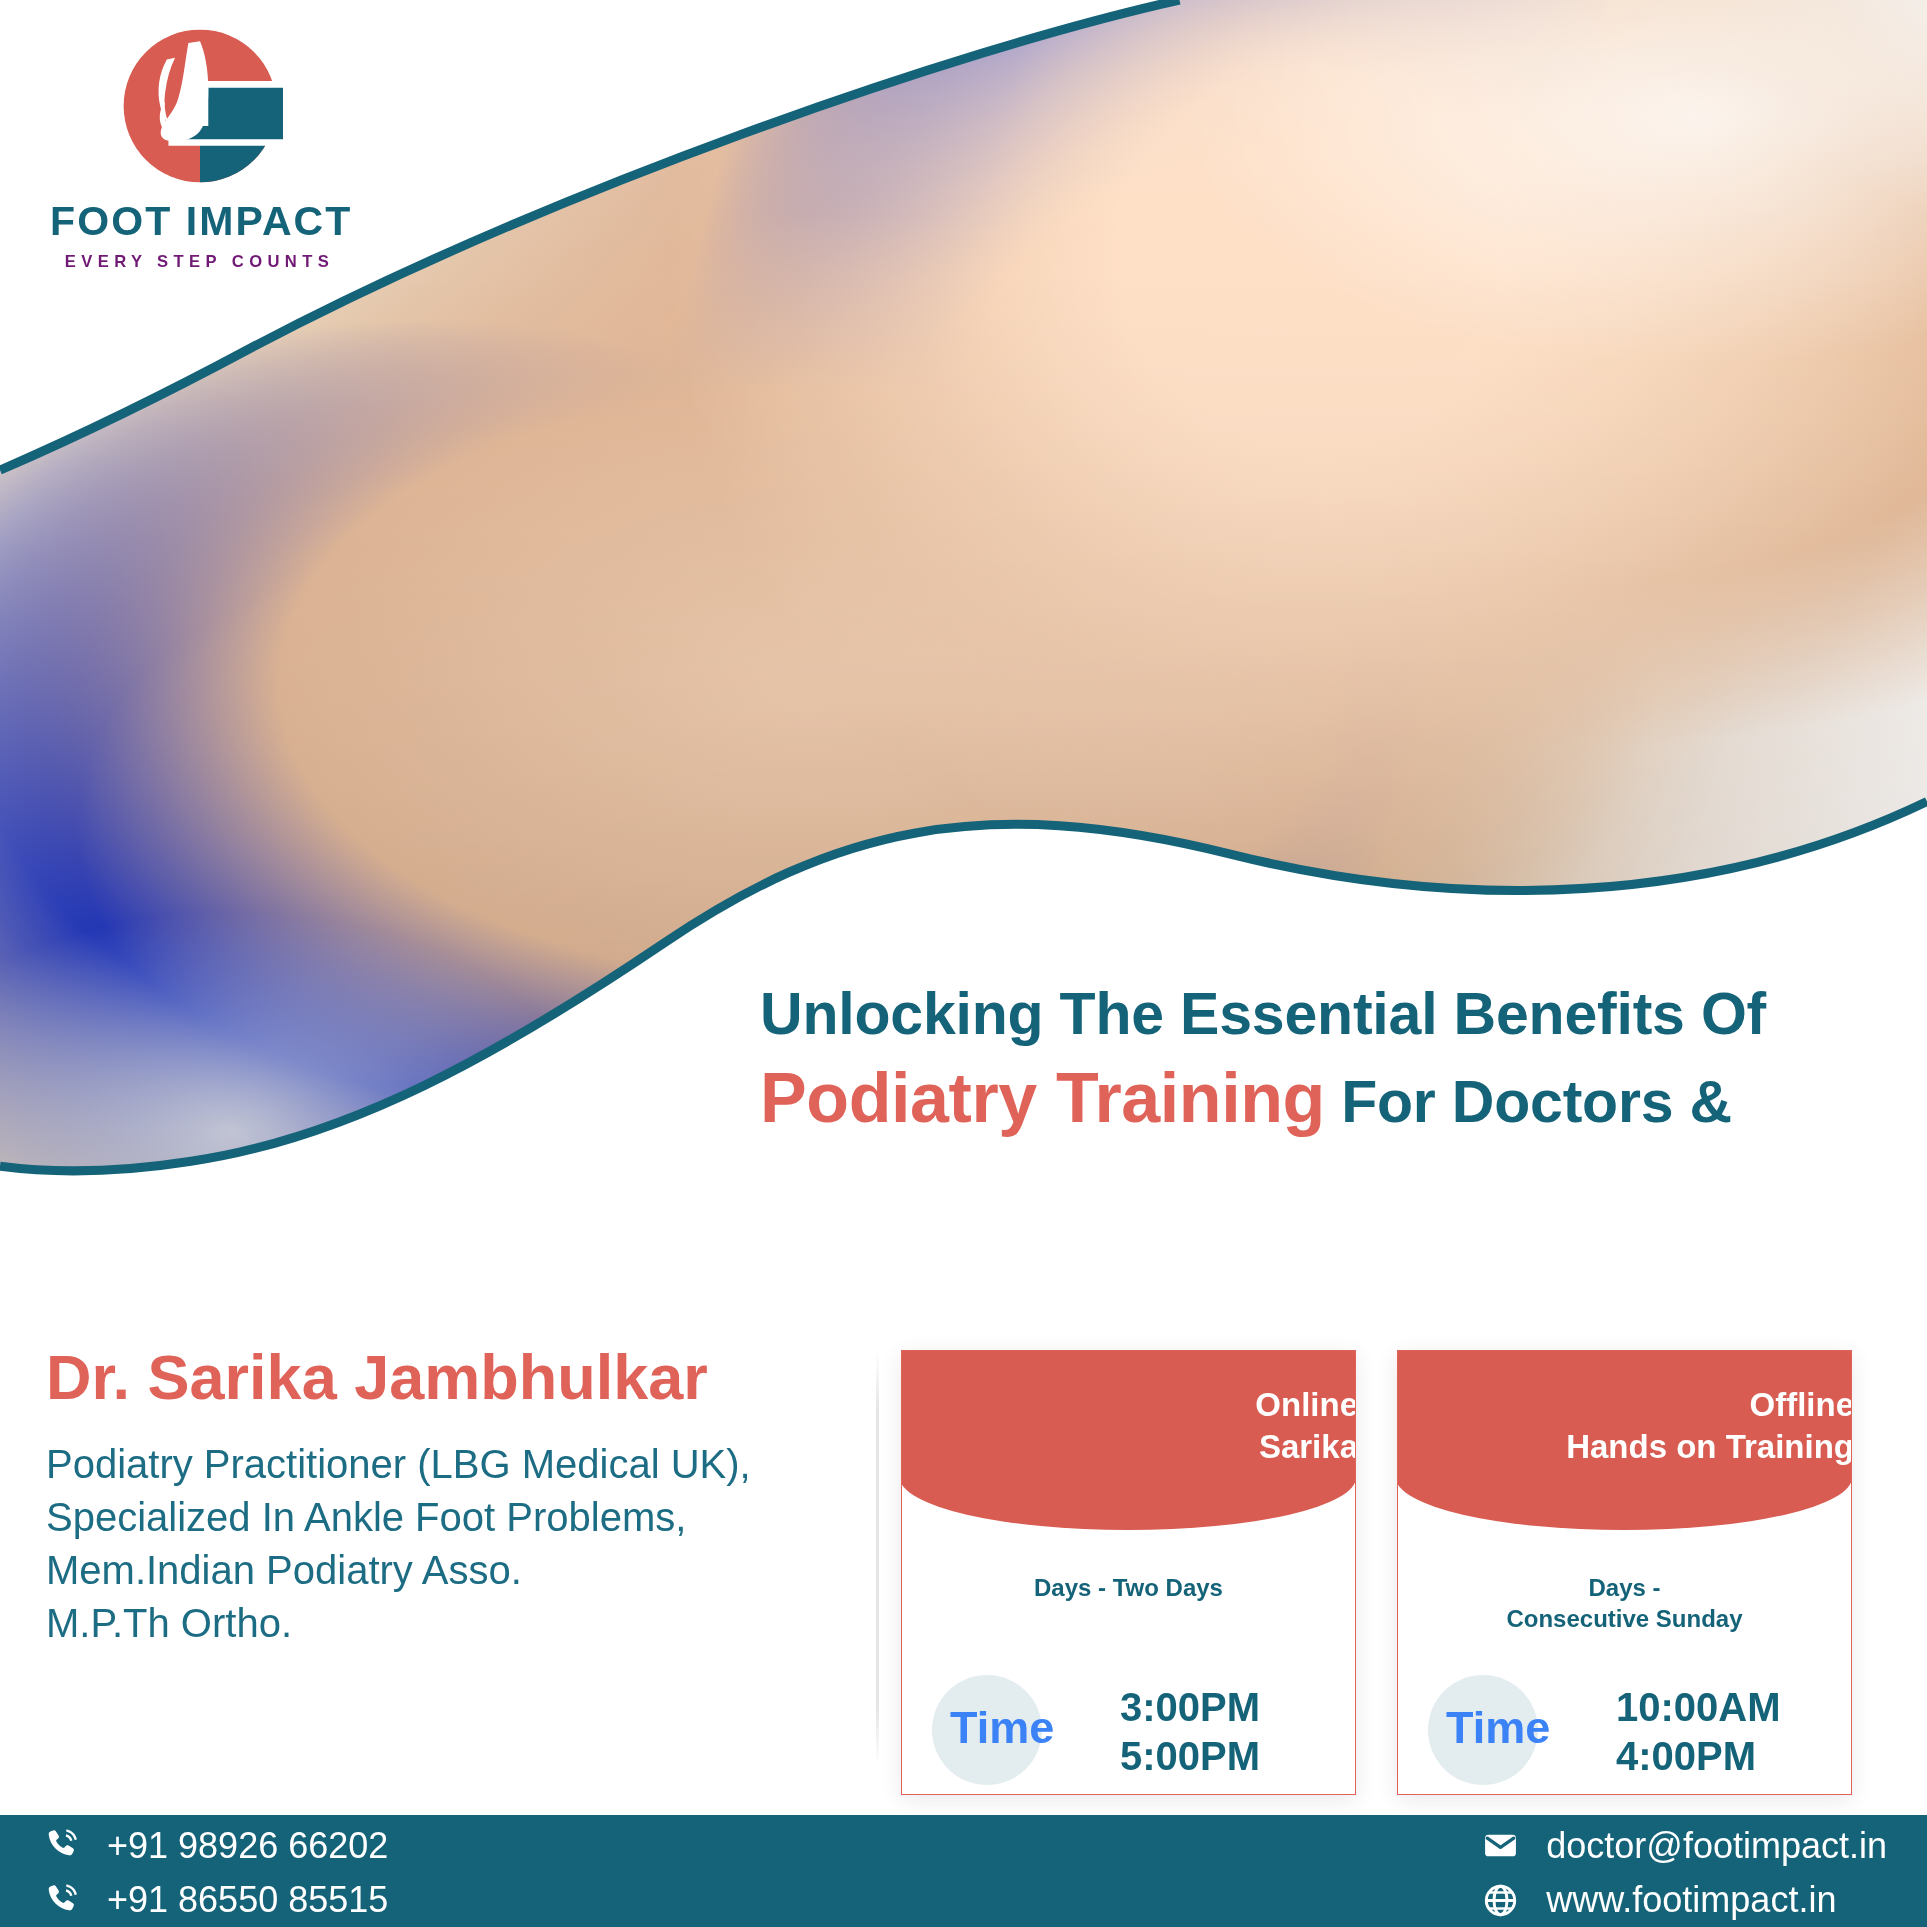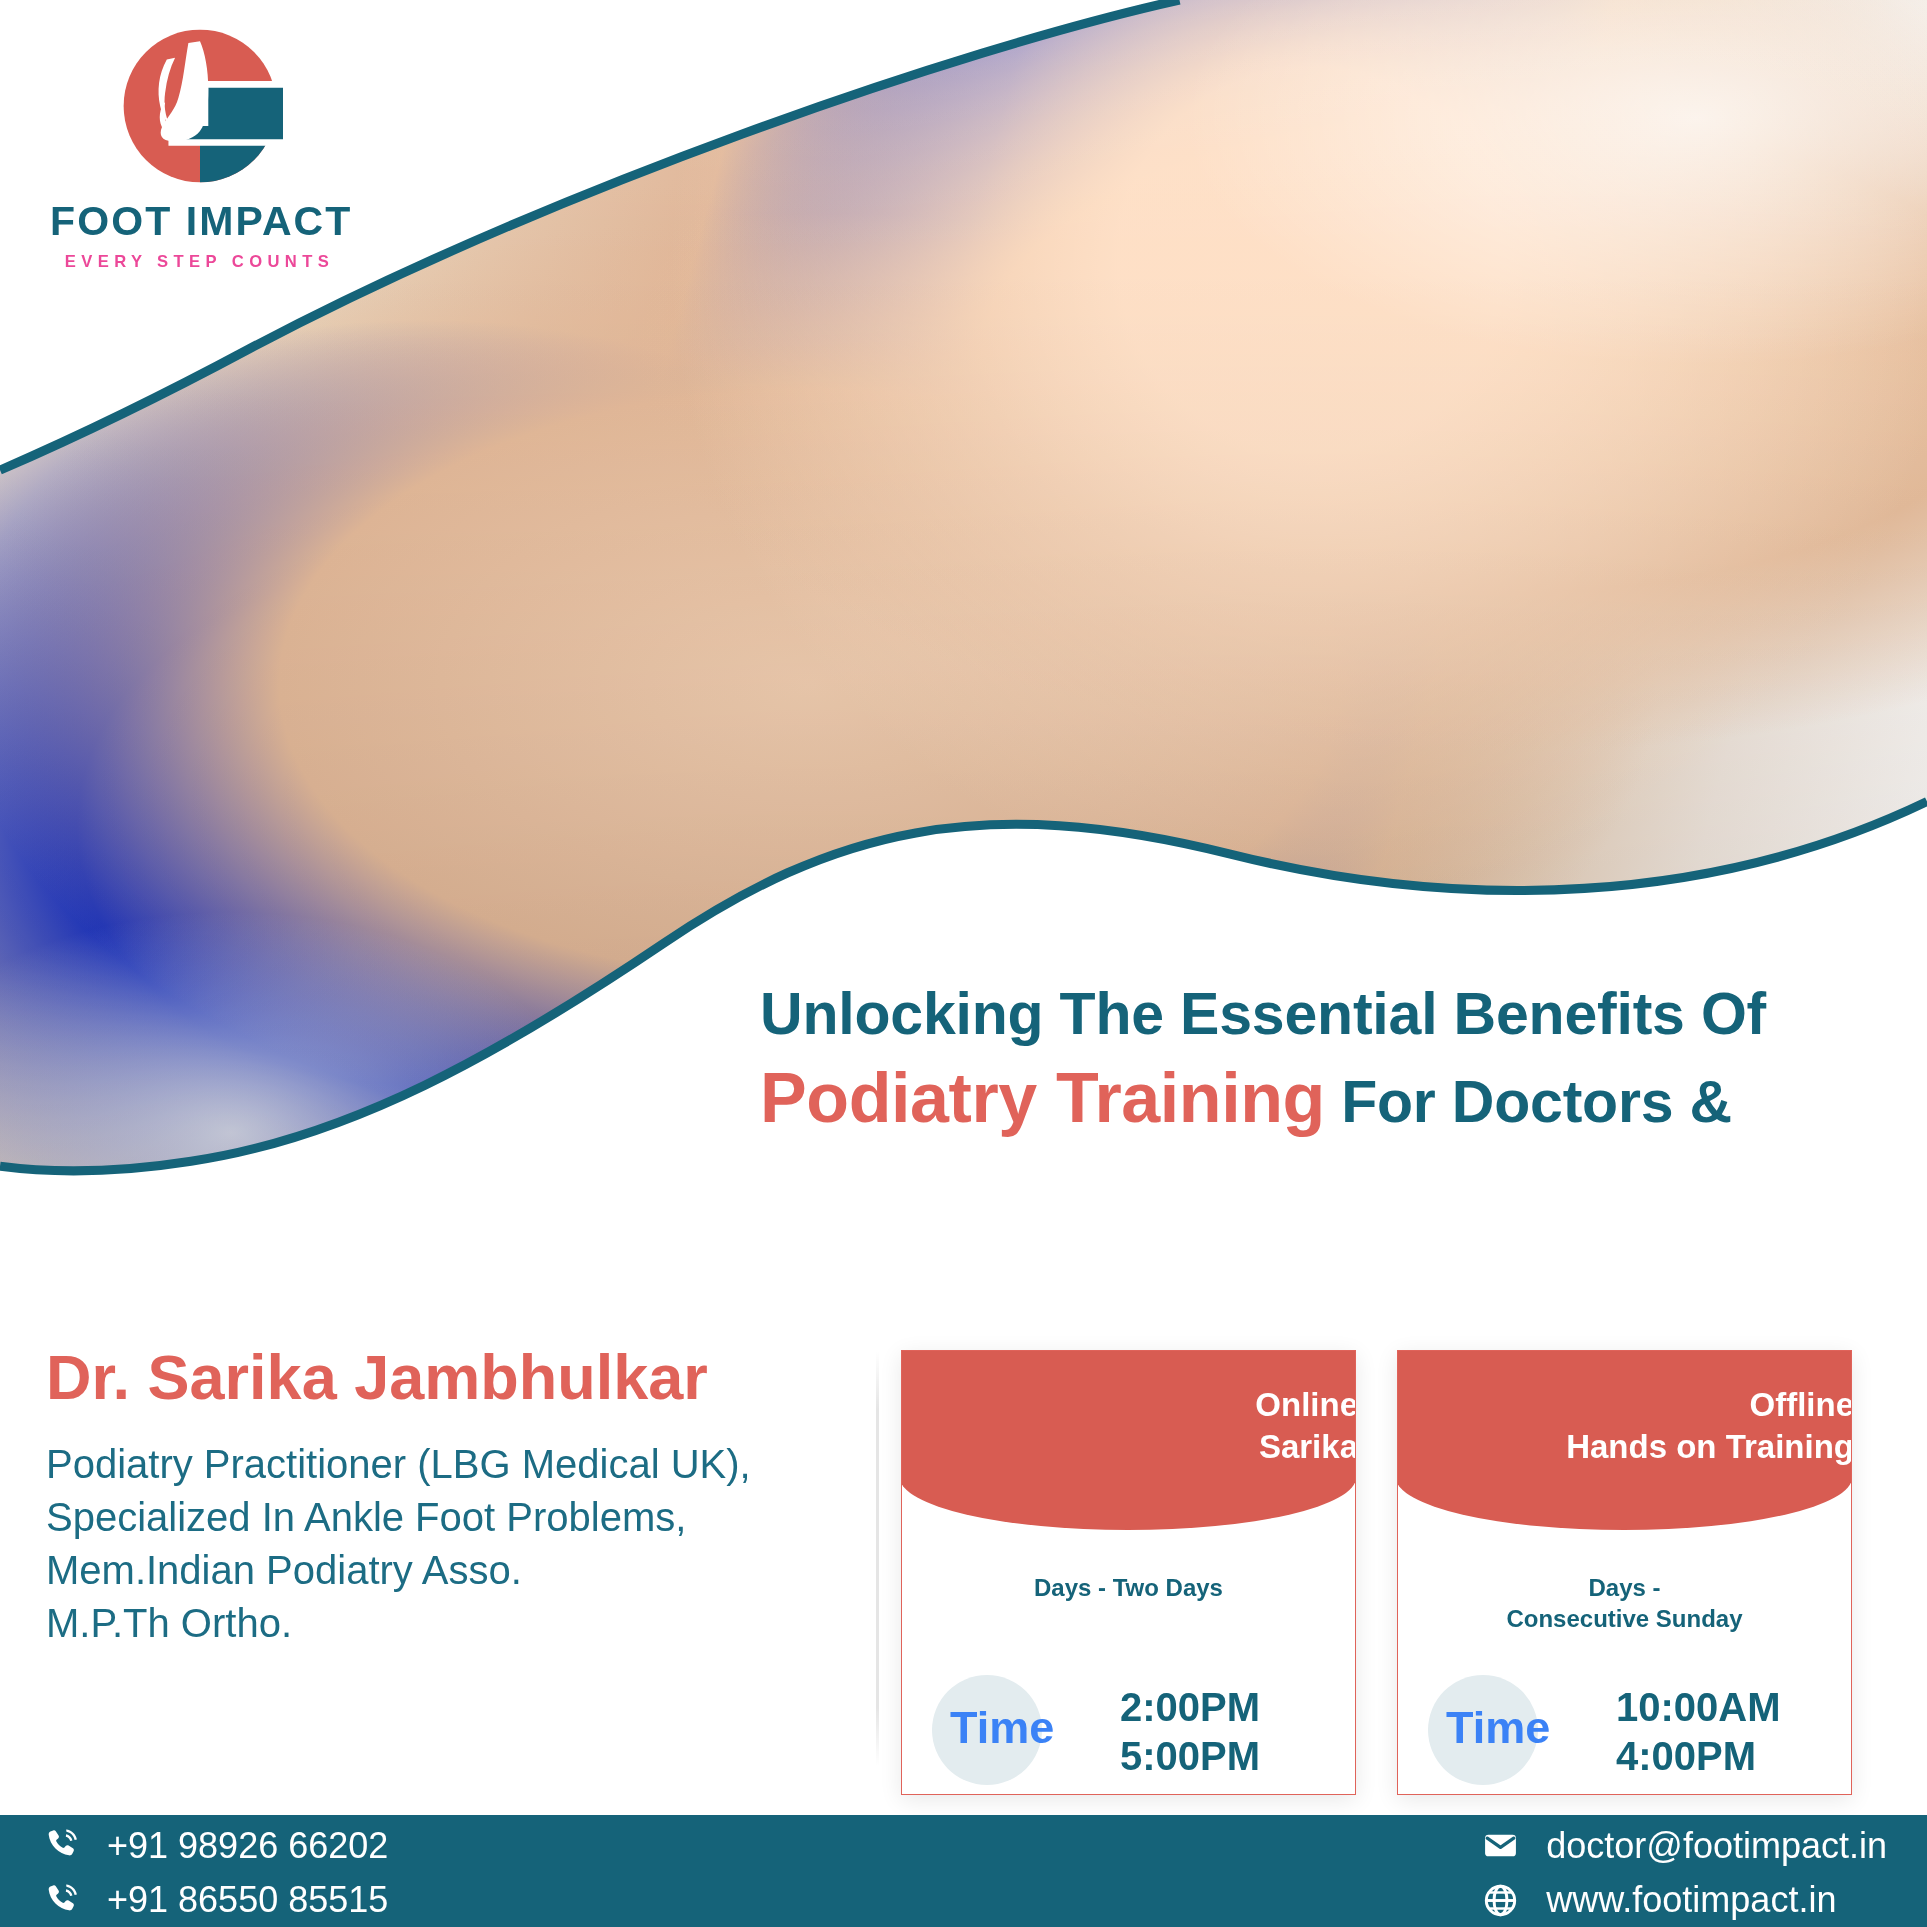--- a/index.html
+++ b/index.html
@@ -42,21 +42,21 @@
     position:absolute;left:50px;top:23px;width:299px;text-align:center;
   }
   .logo-mark{
     position:relative;width:166px;height:166px;margin:0 auto 11.6px auto;
   }
   .logo-name{
     font-size:41px;font-weight:700;letter-spacing:2.1px;color:#156379;line-height:1;
     margin:0;white-space:nowrap;
   }
   .logo-tag{
-    font-size:16.6px;font-weight:700;letter-spacing:5.4px;color:#ec4899;margin-top:10.8px;
+    font-size:16.6px;font-weight:700;letter-spacing:5.4px;color:#701a75;margin-top:10.8px;
     white-space:nowrap;
   }
 
   
   .headline{
     position:absolute;left:760px;top:976px;width:1146px;
     font-size:59px;line-height:1.30;font-weight:700;color:#156379;
     letter-spacing:-0.2px;
   }
   .hl-accent{color:#e0635a;font-size:70px;letter-spacing:-0.4px;}
@@ -217,21 +217,21 @@
       <div>Sarika</div>
     </div>
     <div class="card-days">
       <div>Days - Two Days</div>
       <div></div>
     </div>
     <div class="card-time-row">
       <div class="time-badge"></div>
       <div class="time-word">Time</div>
       <div class="time-values">
-        <div>2:00PM</div>
+        <div>3:00PM</div>
         <div>5:00PM</div>
       </div>
     </div>
   </div>
 
   <div class="card" id="card-offline">
     <div class="card-head"></div>
     <div class="card-head-label">
       <div>Offline</div>
       <div>Hands on Training</div>

